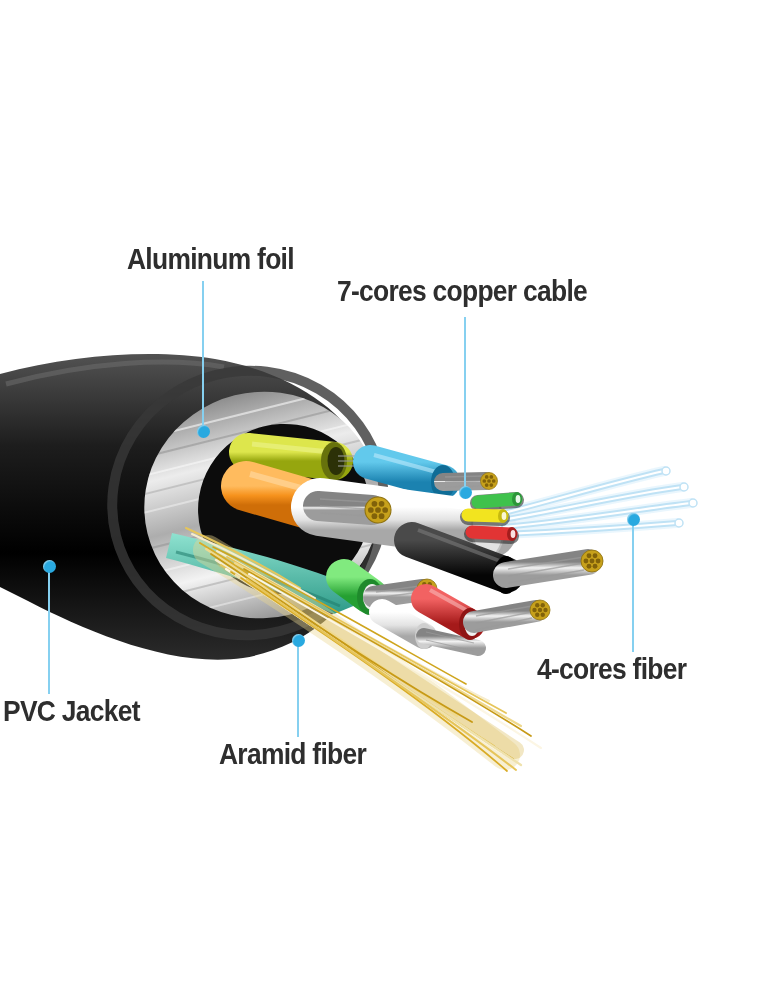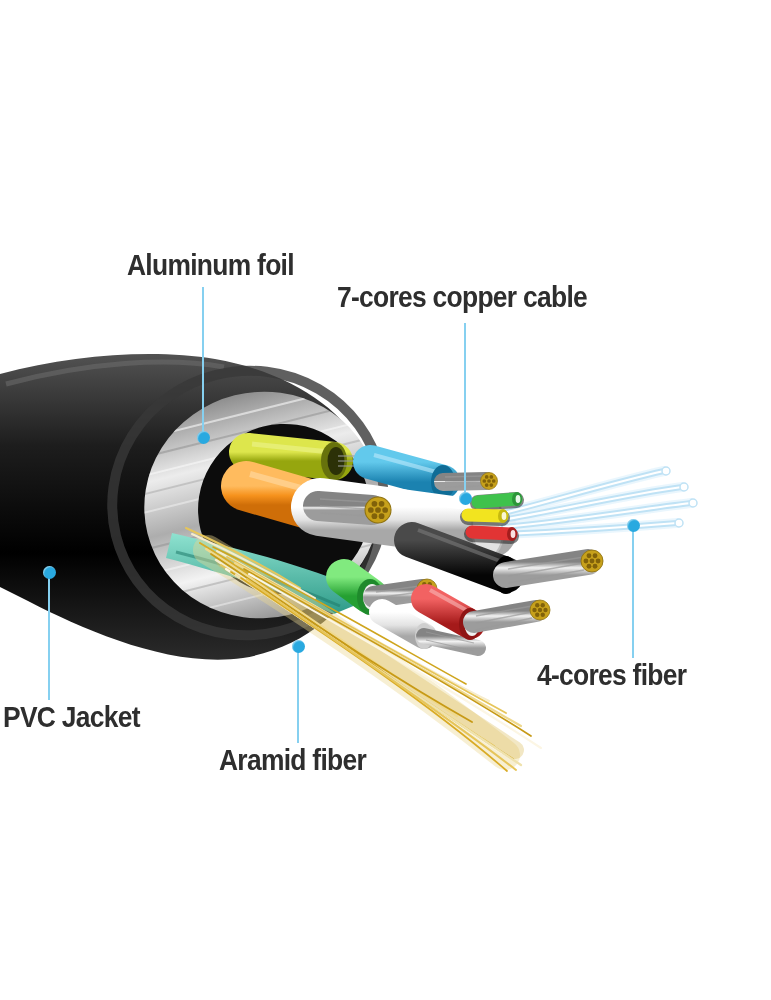--- a/index.html
+++ b/index.html
@@ -1,19 +1,19 @@
 <!DOCTYPE html>
 <html style="--accent: #29a9e0; --line: #86d0f0; --text: #2e2e2e;"><head>
 <meta charset="utf-8">
 <style>
   html,body{margin:0;padding:0;background:#fff;}
   .stage{position:relative;width:771px;height:1000px;background:#fff;overflow:hidden;
          font-family:"Liberation Sans",sans-serif;}
   .art{position:absolute;left:0;top:0;width:771px;height:1000px;z-index:1;}
-  .callouts{position:absolute;left:0;top:16px;width:771px;height:720px;z-index:2;}
+  .callouts{position:absolute;left:0;top:10px;width:771px;height:720px;z-index:2;}
   .callout-label{position:absolute;font-weight:700;font-size:30px;line-height:1;
                  letter-spacing:-0.8px;color:var(--text,#2e2e2e);white-space:nowrap;
                  transform:scaleX(0.88);transform-origin:left top;
                  font-family:"Liberation Sans",sans-serif;}
   .callout-line{position:absolute;width:2px;background:var(--line,#86d0f0);}
   .callout-dot{position:absolute;width:13px;height:13px;border-radius:50%;
                background:var(--accent,#29a9e0);
                box-shadow:inset 1px 1px 1px rgba(255,255,255,.45);}
 </style>
 </head>

